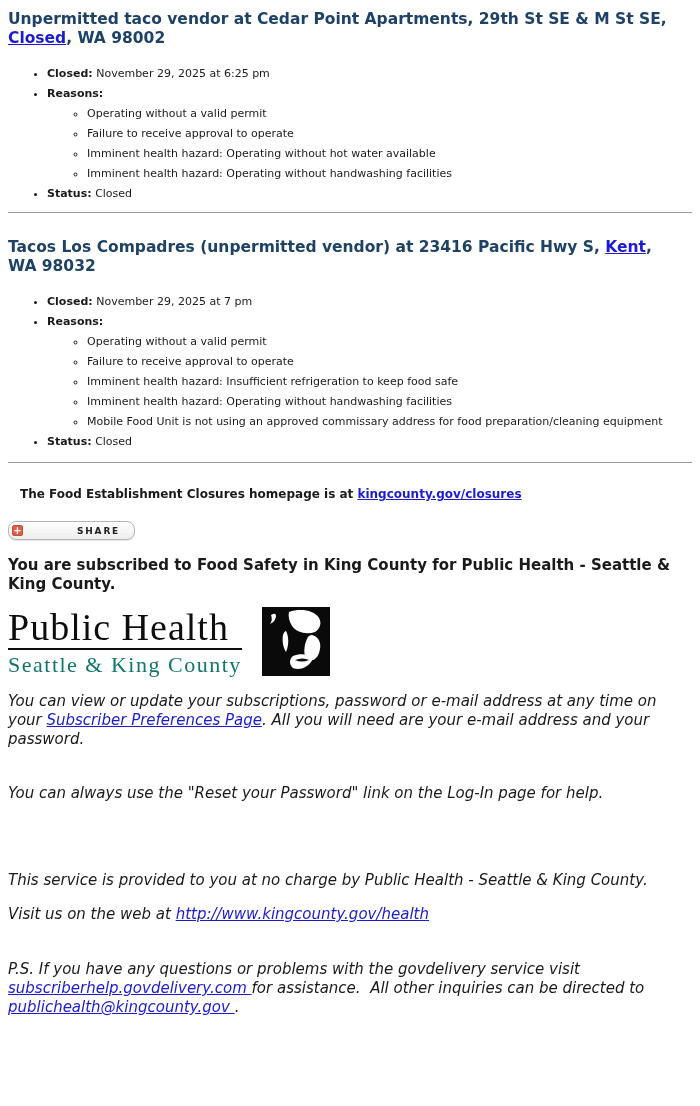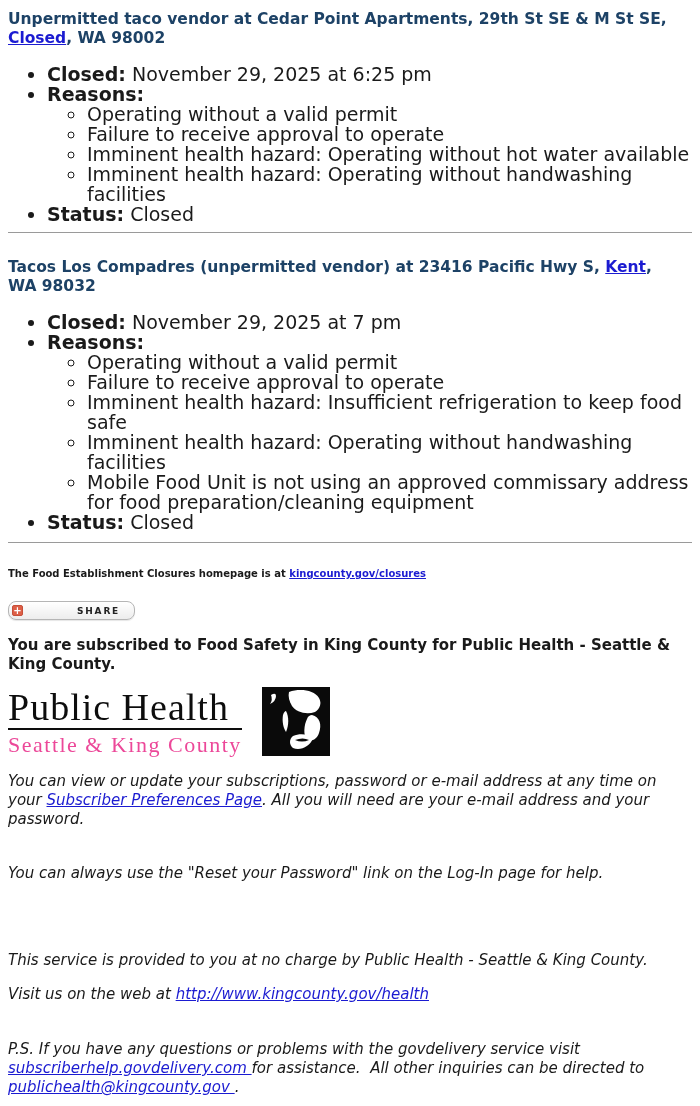--- a/index.html
+++ b/index.html
@@ -21,43 +21,43 @@
     line-height:19px;
     font-weight:bold;
     color:#1d4266;
     margin:2px 0 0 0;
   }
   .h-closure a { color:#1b1bd1; }
   ul.details {
     margin:16px 0 0 0;
     padding:0 0 0 39px;
     list-style:disc;
-    font-size:19px;
+    font-size:11px;
     line-height:20px;
   }
   ul.details ul {
     margin:0;
     padding:0 0 0 40px;
     list-style:circle;
   }
   hr.divider {
     border:none;
     border-top:1px solid #9a9a9a;
     height:0;
     margin:8px 0 0 0;
   }
   hr.divider2 { margin-top:10px; }
   .h2-gap { margin-top:25px; }
 
   
   .homepage {
-    font-size:10px;
+    font-size:12px;
     line-height:20px;
     font-weight:bold;
-    margin:21px 0 0 0;
+    margin:21px 0 0 12px;
   }
   .homepage a { font-weight:bold; }
   .share-row { margin-top:15px; }
   .share-btn {
     display:inline-flex;
     align-items:center;
     gap:8px;
     height:17px;
     padding:0 14px 0 3px;
     border:1px solid #b5b5b5;
@@ -103,21 +103,21 @@
     letter-spacing:1px;
     color:#0d0d0d;
     white-space:nowrap;
   }
   .logo-rule { border-top:2px solid #0d0d0d; margin:1px 0 3px 0; }
   .logo-subtitle {
     font-family:"Liberation Serif", serif;
     font-size:22px;
     line-height:24px;
     letter-spacing:1.5px;
-    color:#ec4899;
+    color:#0f766e;
     white-space:nowrap;
   }
   .logo-mark svg { display:block; }
 
   .footer-p { font-size:15px; line-height:19px; margin:0; max-width:689px;font-style:italic; }
   .p1 { margin-top:15px; }
   .p2 { margin-top:35px; }
   .p3 { margin-top:68px; }
   .p4 { margin-top:15px; }
   .p5 { margin-top:36px; }

